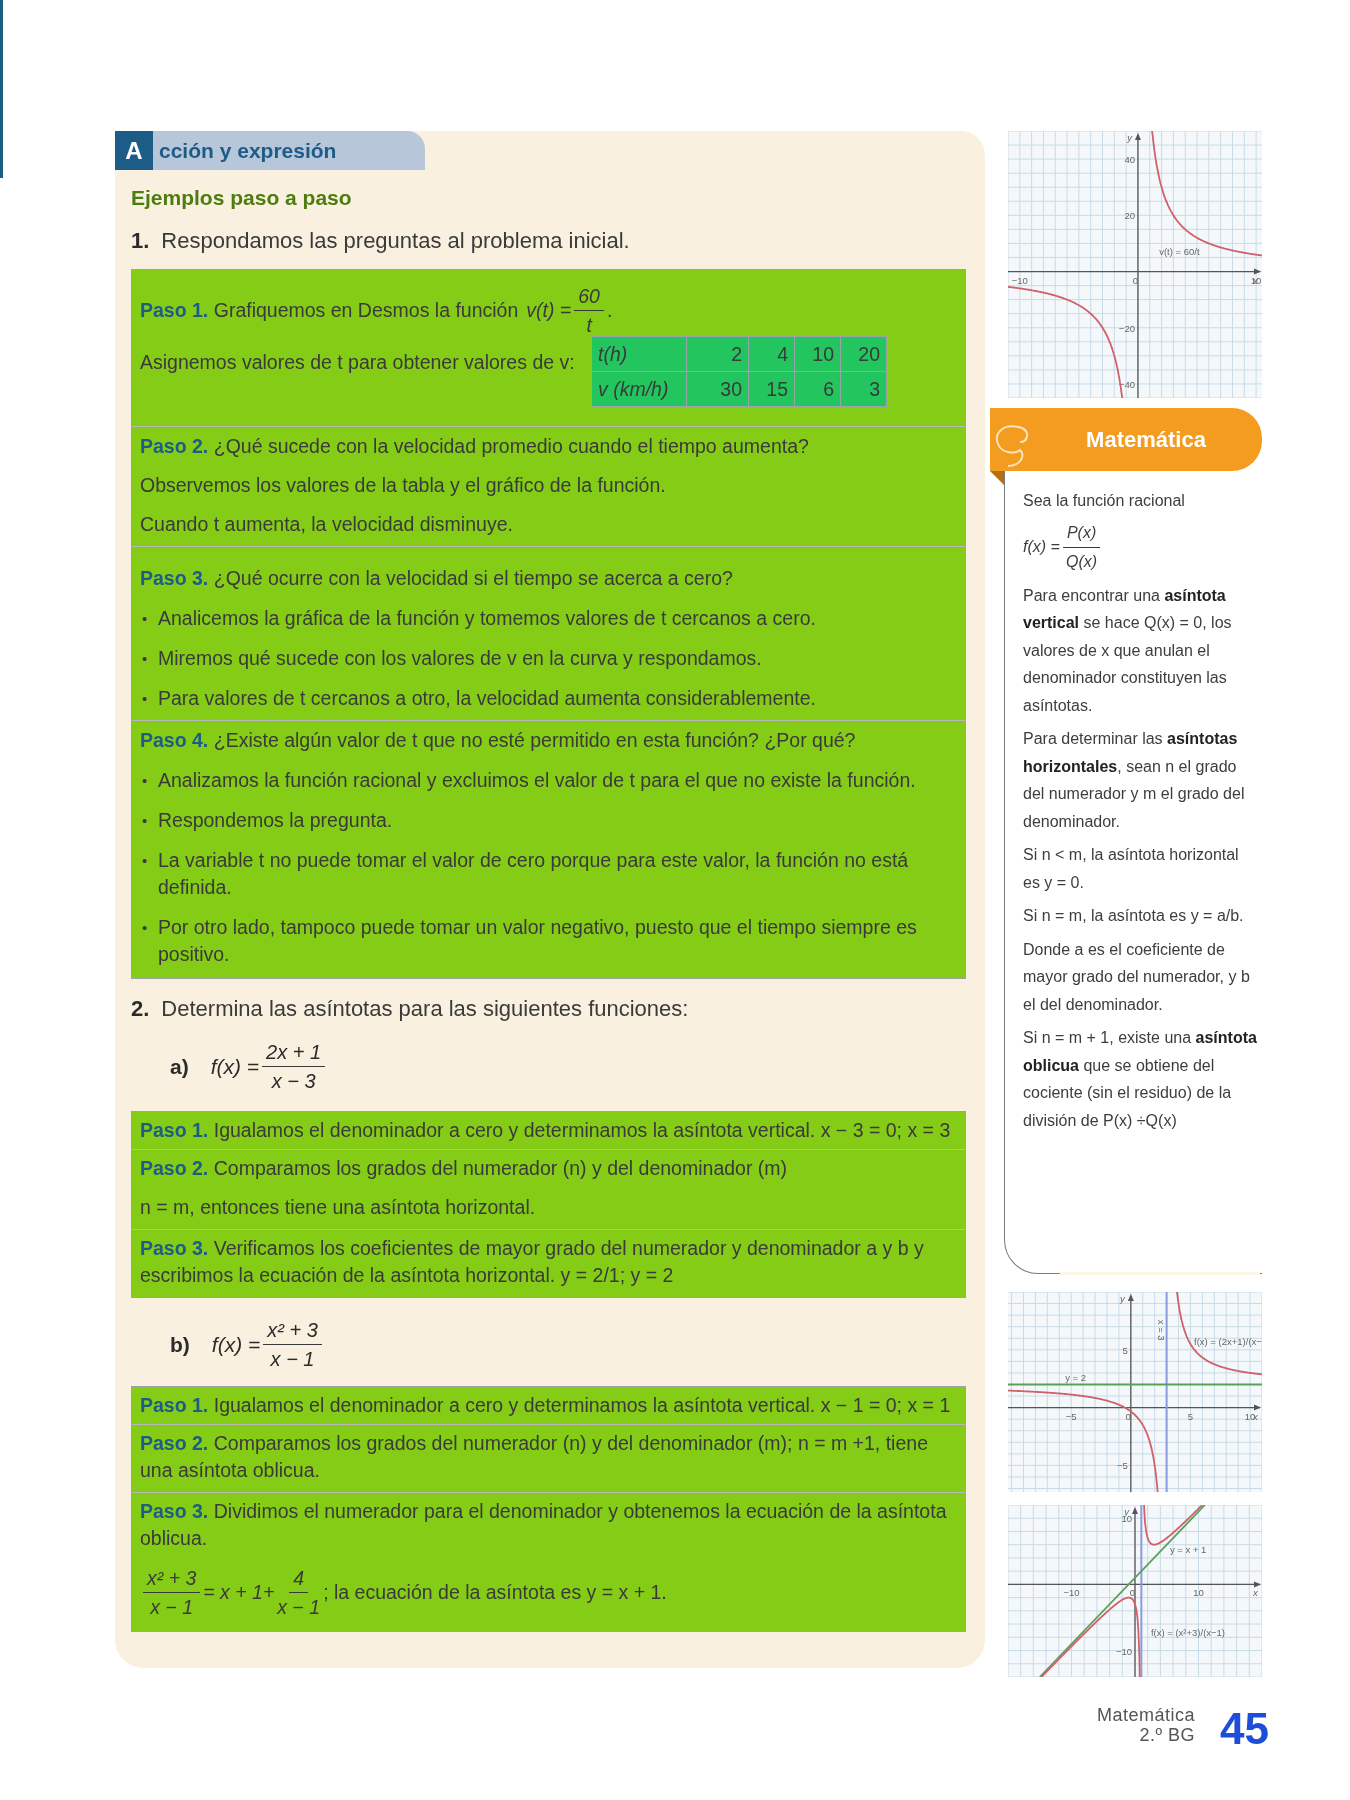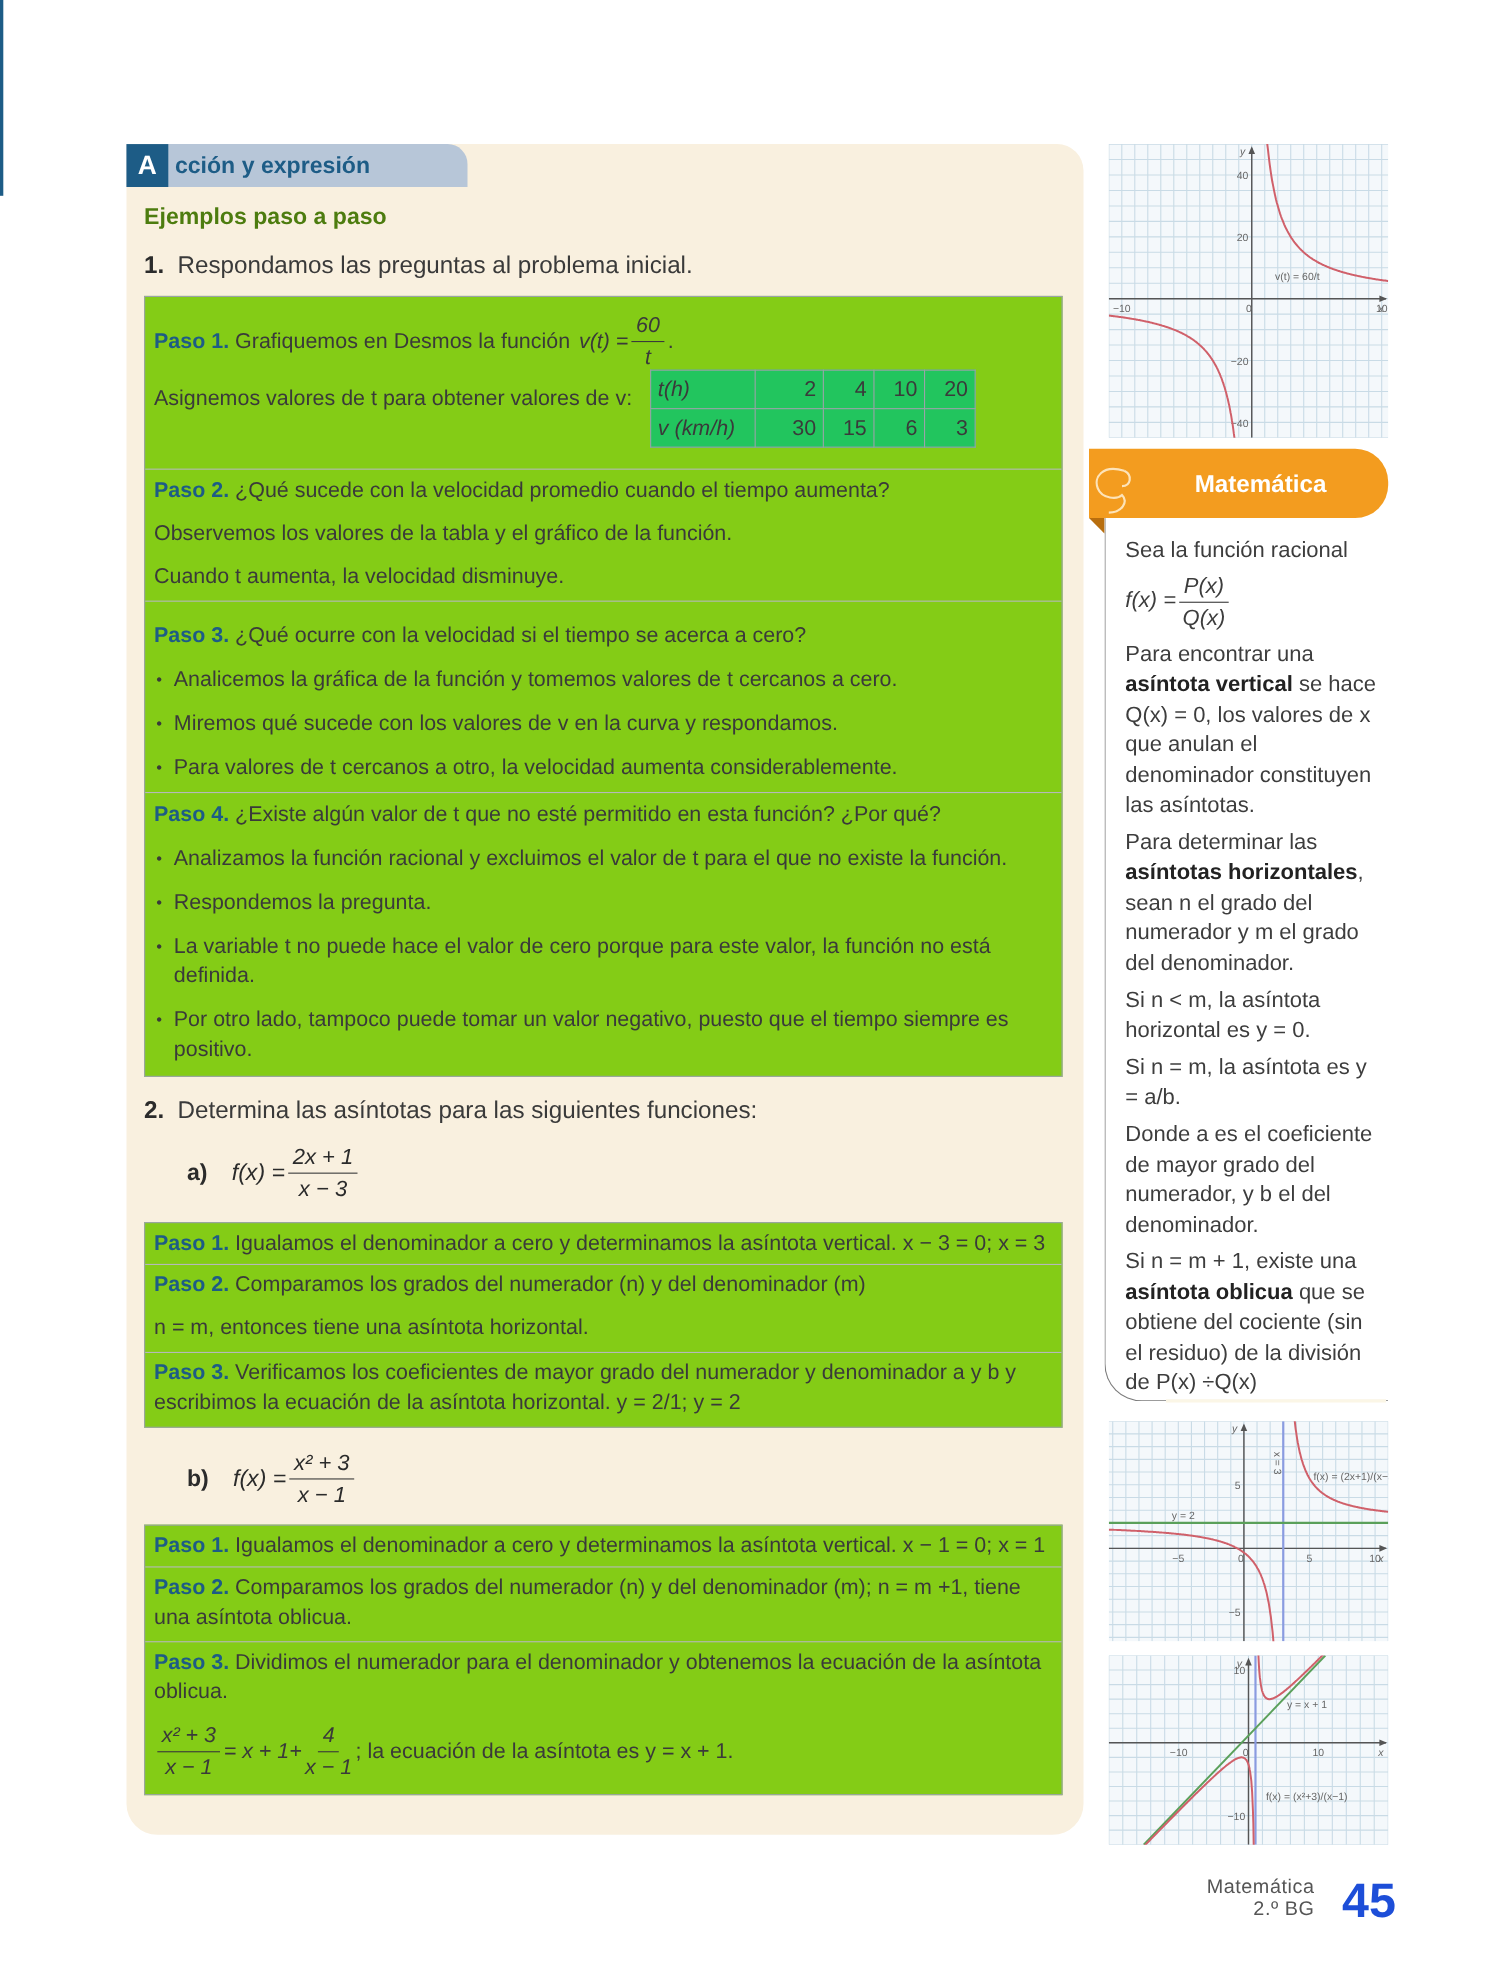--- a/index.html
+++ b/index.html
@@ -42,21 +42,21 @@
   
   .graph { position: absolute; background: #f4f8fb; }
   .sb-header { position: absolute; left: 990px; top: 408px; width: 272px; height: 63px; background: #f39c1f;
                border-radius: 0 30px 30px 0; color: #fff; font-weight: bold; font-size: 22px;
                display: flex; align-items: center; justify-content: center; padding-left: 40px; }
   .sb-fold { position: absolute; left: 990px; top: 471px; width: 0; height: 0; border-top: 14px solid #b86e0e; border-left: 14px solid transparent; }
   .sb-curl { position: absolute; left: 992px; top: 420px; }
   .sb-body { position: absolute; left: 1004px; top: 471px; width: 258px; height: 803px;
              border-left: 1.5px solid #7b7b7b; border-bottom: 1.5px solid #7b7b7b; border-radius: 0 0 0 34px; }
   .sb-body-fade { position: absolute; left: 1060px; top: 1272px; width: 200px; height: 3px; background: #fbf6e6; }
-  .sb-text { position: absolute; left: 1023px; top: 487px; width: 236px; font-size: 20px; line-height: 27.5px; color: #3d3d3d; }
+  .sb-text { position: absolute; left: 1023px; top: 487px; width: 236px; font-size: 16px; line-height: 27.5px; color: #3d3d3d; }
   .sb-text p { margin-bottom: 6px; }
   .sb-text b { color: #222; }
   .sb-fx { display: flex; align-items: center; font-style: italic; margin: 4px 0 8px; }
 
   .footer { position: absolute; right: 155px; top: 1705px; text-align: right; color: #555; font-size: 18px; line-height: 20px; letter-spacing: 0.5px; }
   .pagenum { position: absolute; left: 1220px; top: 1704px; font-size: 44px; font-weight: bold; color: #1d4ed8; }
 </style>
 </head>
 <body>
 
@@ -93,21 +93,21 @@
   <div class="row" style="padding-top:18px;">
     <div class="line"><span class="paso">Paso 3.</span> <span>¿Qué ocurre con la velocidad si el tiempo se acerca a cero?</span></div>
     <div class="bullet">Analicemos la gráfica de la función y tomemos valores de t cercanos a cero.</div>
     <div class="bullet">Miremos qué sucede con los valores de v en la curva y respondamos.</div>
     <div class="bullet">Para valores de t cercanos a otro, la velocidad aumenta considerablemente.</div>
   </div>
   <div class="row" style="padding-top:6px; padding-bottom:10px;">
     <div class="line"><span class="paso">Paso 4.</span> <span>¿Existe algún valor de t que no esté permitido en esta función? ¿Por qué?</span></div>
     <div class="bullet">Analizamos la función racional y excluimos el valor de t para el que no existe la función.</div>
     <div class="bullet">Respondemos la pregunta.</div>
-    <div class="bullet">La variable t no puede hace el valor de cero porque para este valor, la función no está definida.</div>
+    <div class="bullet">La variable t no puede tomar el valor de cero porque para este valor, la función no está definida.</div>
     <div class="bullet">Por otro lado, tampoco puede tomar un valor negativo, puesto que el tiempo siempre es positivo.</div>
   </div>
 </div>
 
 <table class="vt">
   <tbody>
       <tr>
     <td class="lbl">t(h)</td>
     <td style="min-width:62px">2</td>
     <td>4</td>

